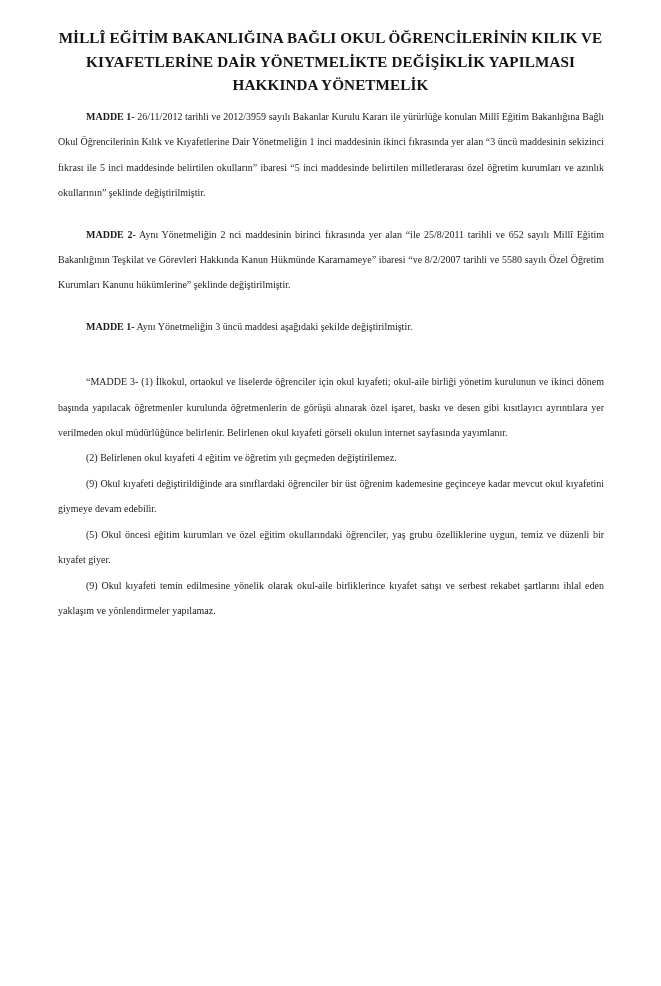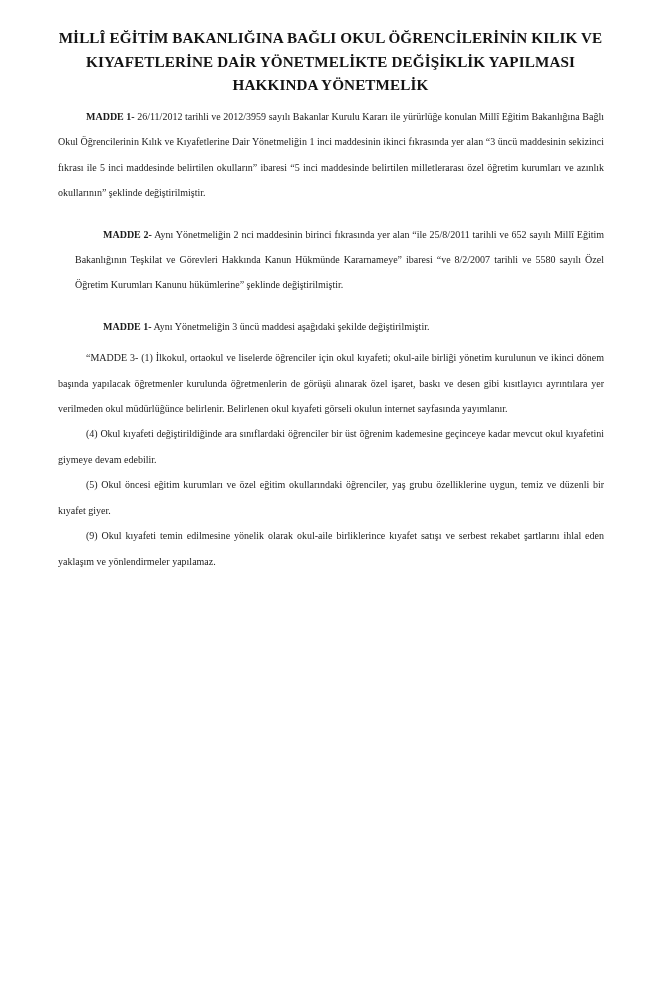--- a/index.html
+++ b/index.html
@@ -45,27 +45,26 @@
     line-height: 25.4px;
     text-align: justify;
     text-justify: inter-word;
     text-indent: 28px;
     color: #1c1c1c;
     -webkit-hyphens: none;
     hyphens: none;
   }
   p.gap-md {
     margin-top: 16px;
-    margin-left: 17px;
   }
   p.gap-sm {
     margin-top: 0px;
   }
   p.gap-lg {
-    margin-top: 6px;
+    margin-top: 30px;
   }
   .madde-label {
     font-weight: bold;
   }
   
   p.para:last-line { text-align: left; }
 </style>
 </head>
 <body>
 
@@ -79,19 +78,20 @@
 
   <div class="body-block">
 
     <p class="para"><span class="madde-label">MADDE 1-</span><span> 26/11/2012 tarihli ve 2012/3959 sayılı Bakanlar Kurulu Kararı ile yürürlüğe konulan Millî Eğitim Bakanlığına Bağlı Okul Öğrencilerinin Kılık ve Kıyafetlerine Dair Yönetmeliğin 1 inci maddesinin ikinci fıkrasında yer alan “3 üncü maddesinin sekizinci fıkrası ile 5 inci maddesinde belirtilen okulların” ibaresi “5 inci maddesinde belirtilen milletlerarası özel öğretim kurumları ve azınlık okullarının” şeklinde değiştirilmiştir.</span></p>
 
     <p class="para gap-md"><span class="madde-label">MADDE 2-</span><span> Aynı Yönetmeliğin 2 nci maddesinin birinci fıkrasında yer alan “ile 25/8/2011 tarihli ve 652 sayılı Millî Eğitim Bakanlığının Teşkilat ve Görevleri Hakkında Kanun Hükmünde Kararnameye” ibaresi “ve 8/2/2007 tarihli ve 5580 sayılı Özel Öğretim Kurumları Kanunu hükümlerine” şeklinde değiştirilmiştir.</span></p>
 
     <p class="para gap-md"><span class="madde-label">MADDE 1-</span><span> Aynı Yönetmeliğin 3 üncü maddesi aşağıdaki şekilde değiştirilmiştir.</span></p>
 
     <p class="para gap-lg">“MADDE 3- (1) İlkokul, ortaokul ve liselerde öğrenciler için okul kıyafeti; okul-aile birliği yönetim kurulunun ve ikinci dönem başında yapılacak öğretmenler kurulunda öğretmenlerin de görüşü alınarak özel işaret, baskı ve desen gibi kısıtlayıcı ayrıntılara yer verilmeden okul müdürlüğünce belirlenir. Belirlenen okul kıyafeti görseli okulun internet sayfasında yayımlanır.</p>
-    <p class="para gap-sm">(4) Okul kıyafeti değiştirildiğinde ara sınıflardaki öğrenciler bir üst öğrenim kademesine geçinceye kadar mevcut okul kıyafetini giymeye devam edebilir.</p>
+    <p class="para gap-sm">(2) Belirlenen okul kıyafeti 4 eğitim ve öğretim yılı geçmeden değiştirilemez.</p>
+    <p class="para gap-sm">(9) Okul kıyafeti değiştirildiğinde ara sınıflardaki öğrenciler bir üst öğrenim kademesine geçinceye kadar mevcut okul kıyafetini giymeye devam edebilir.</p>
     <p class="para gap-sm">(5) Okul öncesi eğitim kurumları ve özel eğitim okullarındaki öğrenciler, yaş grubu özelliklerine uygun, temiz ve düzenli bir kıyafet giyer.</p>
     <p class="para gap-sm">(9) Okul kıyafeti temin edilmesine yönelik olarak okul-aile birliklerince kıyafet satışı ve serbest rekabet şartlarını ihlal eden yaklaşım ve yönlendirmeler yapılamaz.</p>
 
   </div>
 
 </div>
 
 </body></html>

